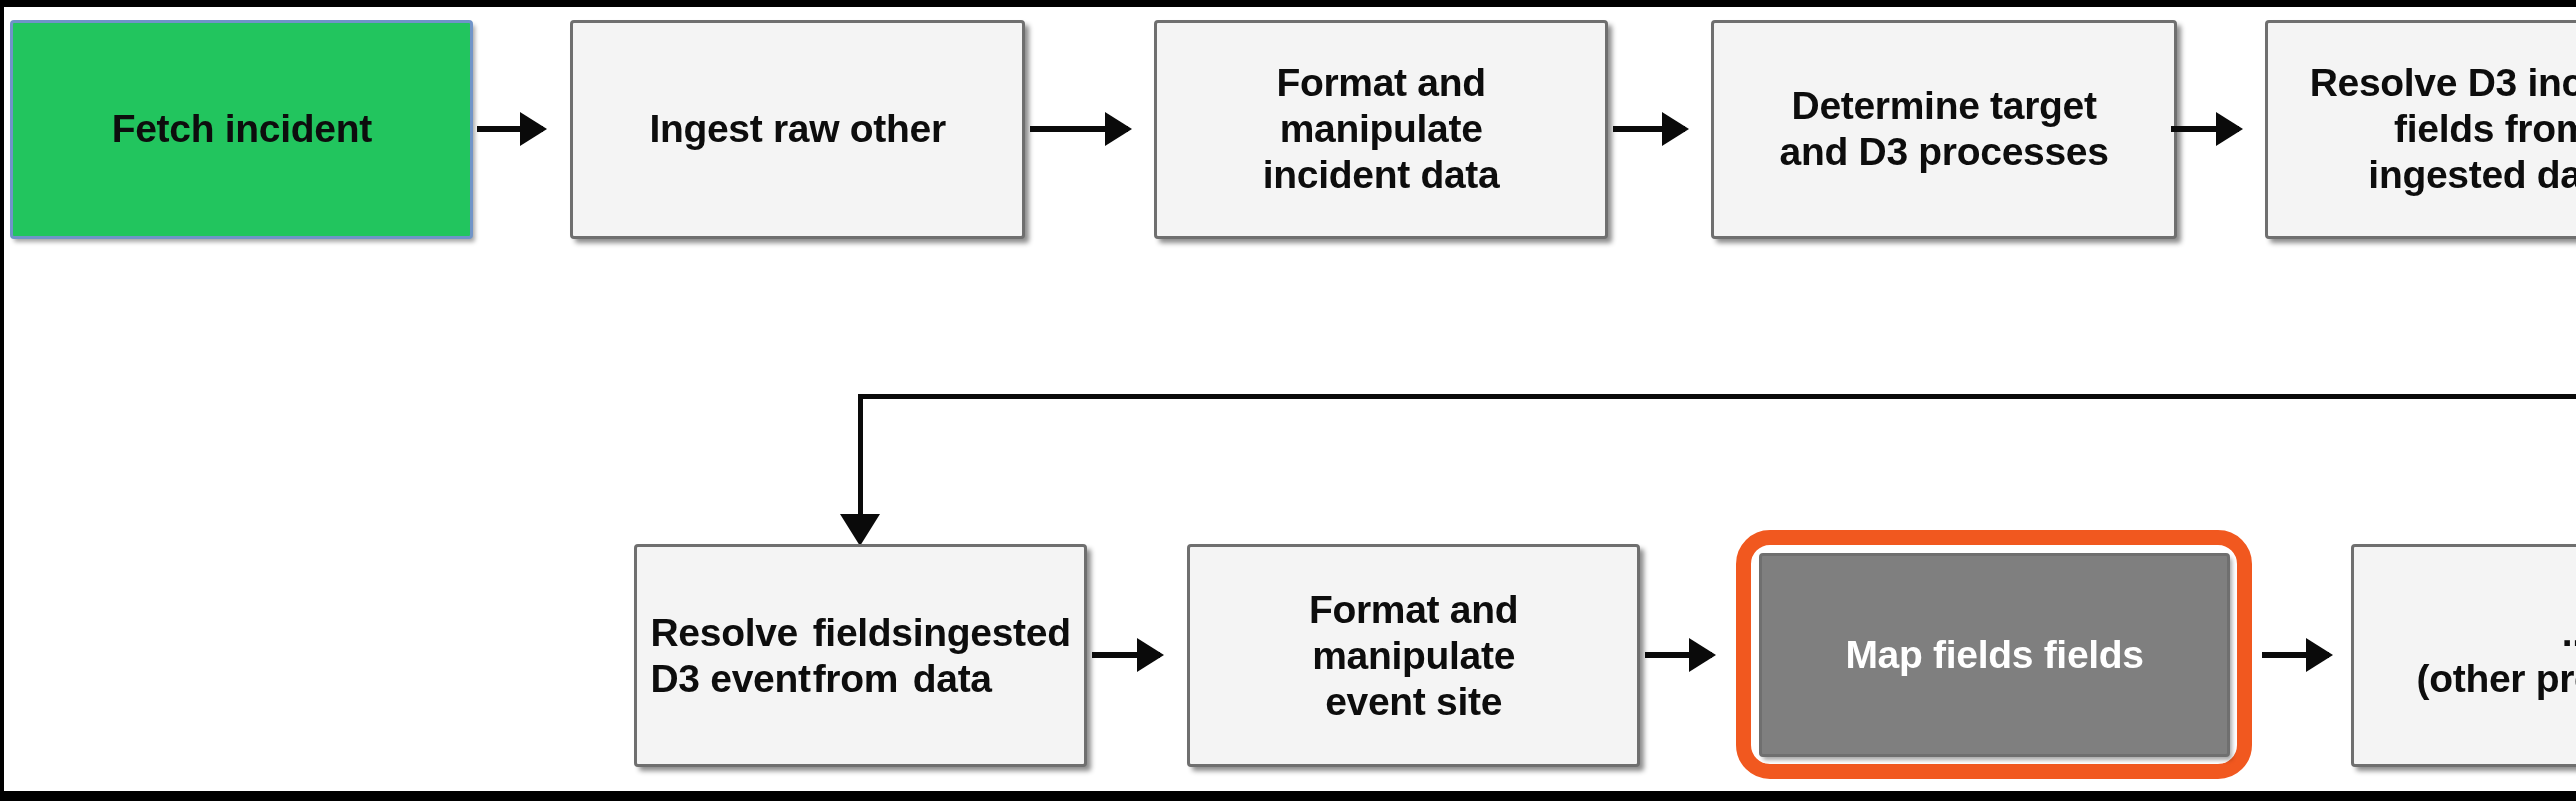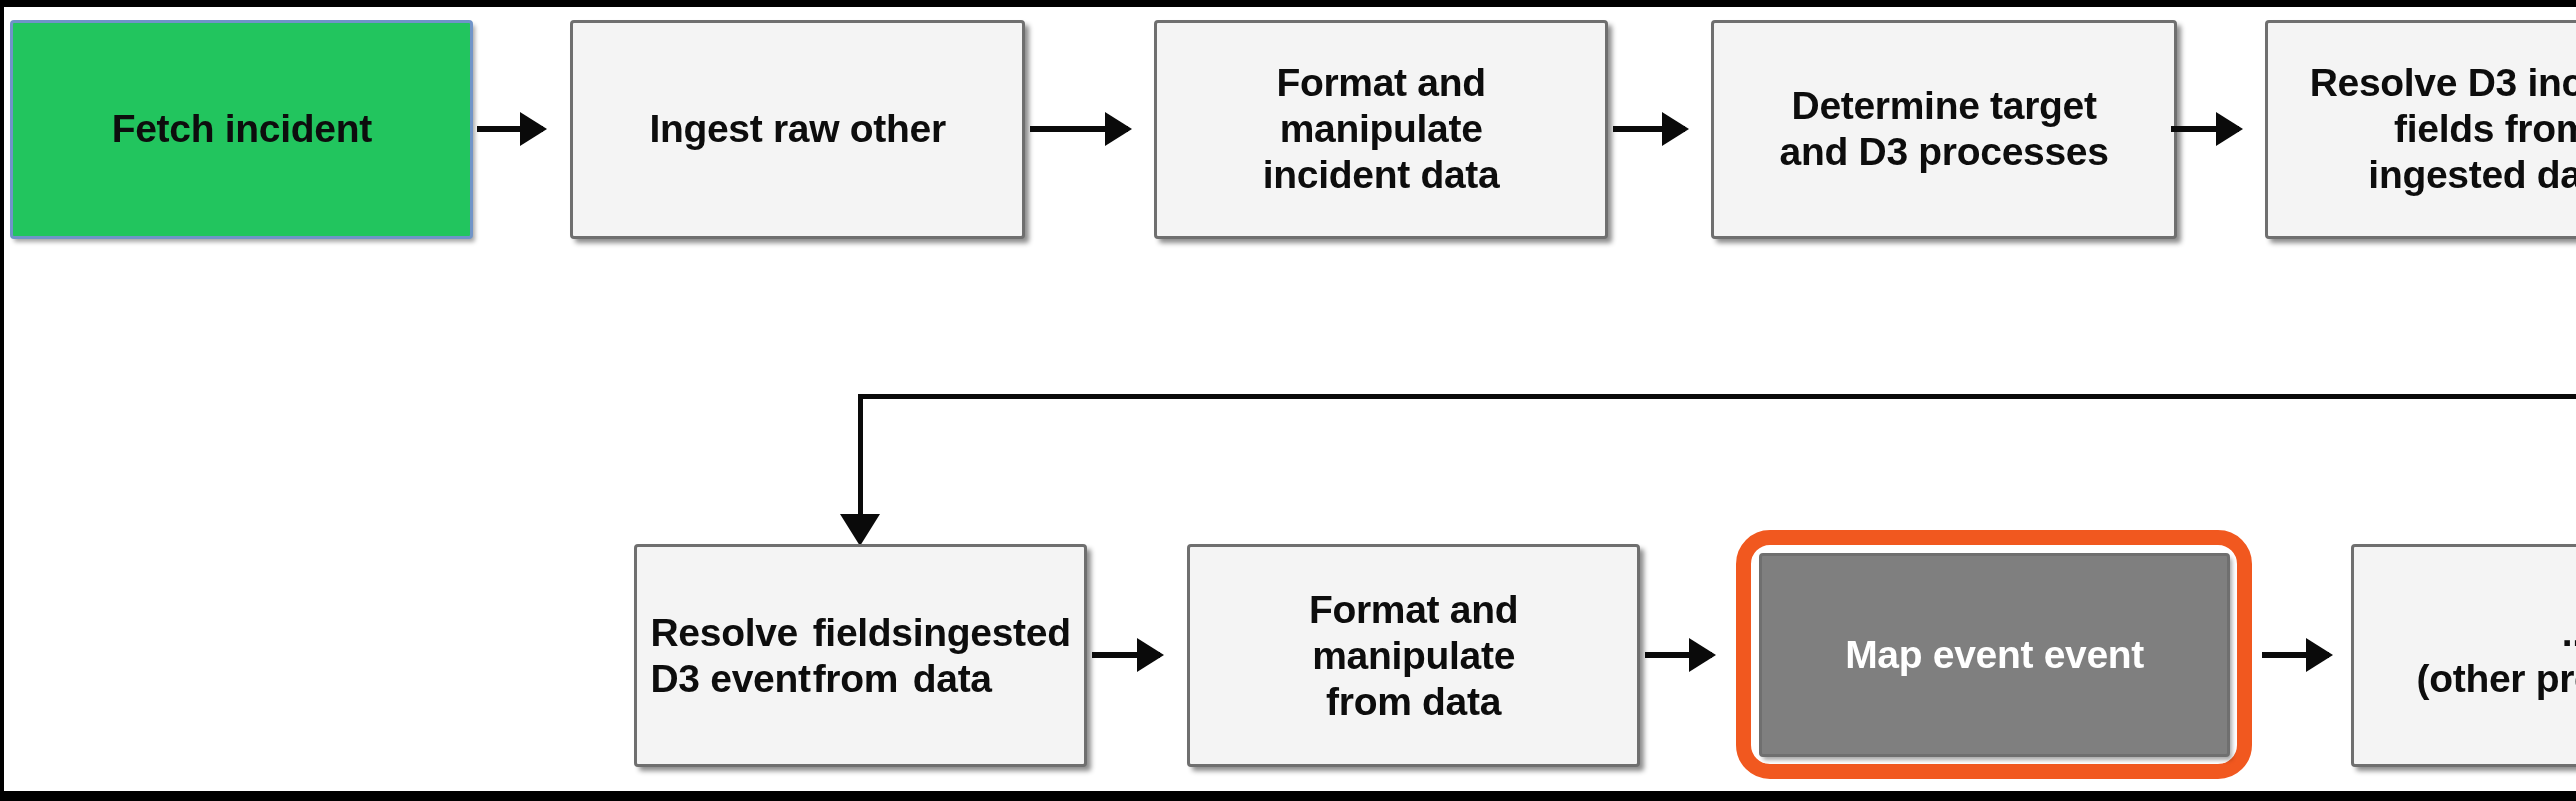--- a/index.html
+++ b/index.html
@@ -163,28 +163,28 @@
       <span>Resolve D3 event</span>
       <span>fields from</span>
       <span>ingested data</span>
     </div>
 
     <div class="arrow-h" style="left:1088px; top:645px; width:68px;"></div>
 
     <div class="node plain" style="left:1183px; top:537px; width:453px; height:223px; flex-direction:column;">
       <span>Format and</span>
       <span>manipulate</span>
-      <span>from data</span>
+      <span>event site</span>
     </div>
 
     <div class="arrow-h" style="left:1641px; top:645px; width:67px;"></div>
 
     <div class="ring" style="left:1732px; top:523px; width:516px; height:249px;"></div>
     <div class="node highlight" style="left:1755px; top:546px; width:471px; height:204px;">
-      <span>Map event event</span>
+      <span>Map fields fields</span>
     </div>
 
     <div class="arrow-h" style="left:2258px; top:645px; width:67px;"></div>
 
     <div class="node plain" style="left:2347px; top:537px; width:453px; height:223px; flex-direction:column;">
       <span>...</span>
       <span>(other processes)</span>
     </div>
 
   </div>

